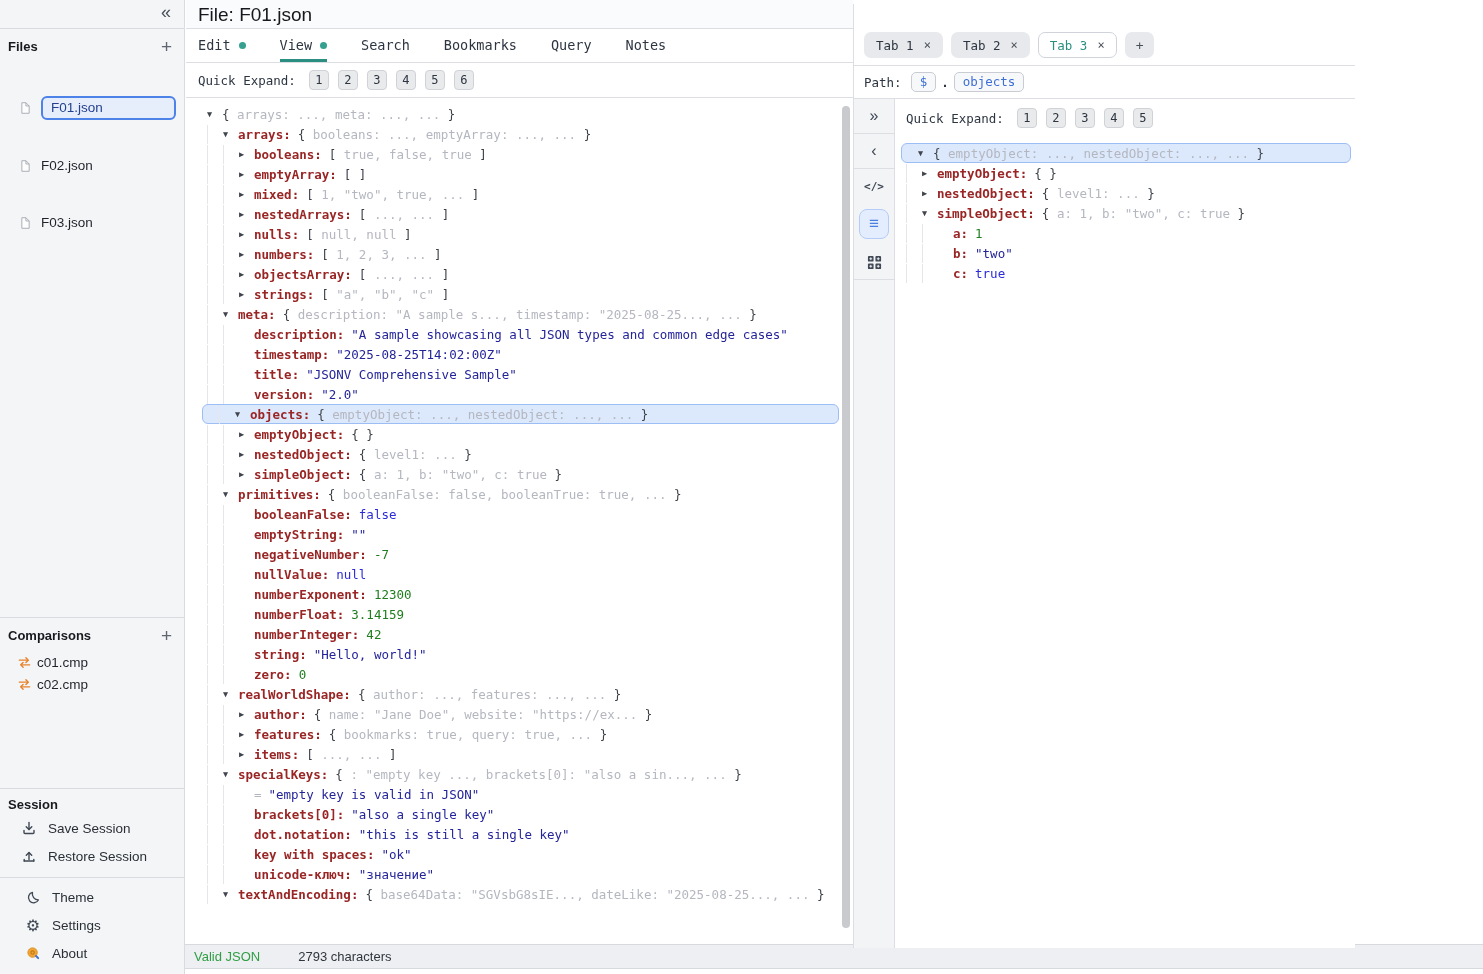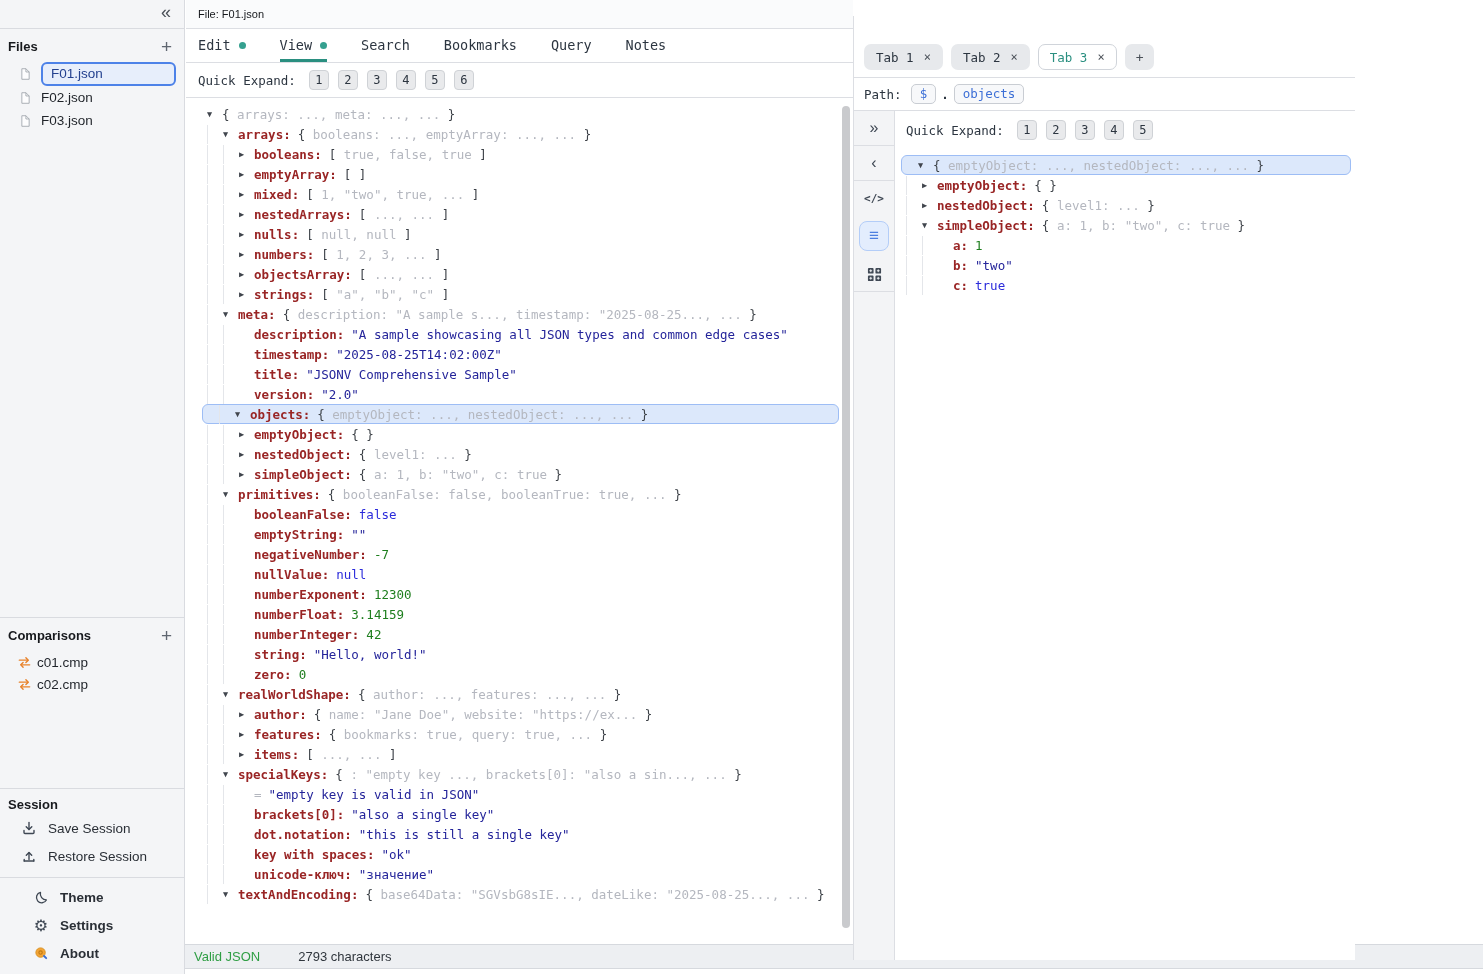--- a/index.html
+++ b/index.html
@@ -12,35 +12,35 @@
 
   
   .sidebar { position:absolute; left:0; top:0; width:185px; height:974px;
     background:#f4f5f7; border-right:1px solid #d9dbe0; }
   .sb-top { height:29px; border-bottom:1px solid #d9dbe0; position:relative; }
   .collapse { position:absolute; right:13px; top:2px; font-size:18px; color:#4a5058; cursor:pointer; }
   .sb-sec-head { display:flex; justify-content:space-between; align-items:center;
     padding:10px 12px 8px 8px; font-weight:bold; font-size:13px; color:#17191d; }
   .plus { font-size:19px; font-weight:400; color:#5f6670; line-height:14px; cursor:pointer; }
   .f-item { min-height:23px; display:flex; align-items:center; padding-left:19px; gap:9px;
-    font-size:13.5px; color:#1f2329; }
+    font-size:13.5px; color:#1f2329;margin-top:34px; }
   .f-item .sel { border:2px solid #4d82e8; background:#e7eefb; border-radius:6px;
     padding:2px 8px 3px; color:#24418f; flex:1; margin-right:8px; }
   .sb-comp { position:absolute; top:617px; left:0; right:0; border-top:1px solid #d9dbe0; }
   .c-item { height:22px; display:flex; align-items:center; padding-left:17px; gap:5px; font-size:13.5px; color:#1f2329; }
   .sb-session { position:absolute; top:788px; left:0; right:0; border-top:1px solid #d9dbe0; }
   .sb-session .sb-sec-head { padding:8px 12px 2px 8px;align-items:flex-end; }
   .s-item { height:28px; display:flex; align-items:center; padding-left:21px; gap:11px; font-size:13.5px; color:#2a2f36; }
   .sb-footer { position:absolute; top:877px; left:0; right:0; border-top:1px solid #d9dbe0; padding-top:5px; }
-  .sb-footer .s-item { padding-left:33px;font-weight:bold; }
+  .sb-footer .s-item { padding-left:25px; }
   .uicon { font-family:"DejaVu Sans", sans-serif; color:#3f4854; }
 
   
   .main { position:absolute; left:186px; top:0; width:667px; height:944px; background:#fff; }
-  .title-bar { height:29px; line-height:29px; padding-left:12px; font-size:11px; color:#15181c;
+  .title-bar { height:29px; line-height:29px; padding-left:12px; font-size:19px; color:#15181c;
     background:#fafbfc; border-bottom:1px solid #dcdee3; }
   .tabbar { height:34px; border-bottom:1px solid #dcdee3; display:flex; align-items:flex-end;
     padding-left:12px; gap:34px; }
   .tab { font-family:"DejaVu Sans Mono", monospace; font-size:13.5px; color:#2c3540;
     padding-bottom:9px; display:flex; align-items:center; gap:8px; cursor:pointer; }
   .tab.active { border-bottom:3px solid #2a8f80; padding-bottom:6px; }
   .dot { width:7px; height:7px; border-radius:50%; background:#35a08f; }
   .qerow { height:35px; border-bottom:1px solid #dcdee3; display:flex; align-items:center; padding-left:12px; }
   .qelabel { font-family:"DejaVu Sans Mono", monospace; font-size:12.5px; color:#2c3540; margin-right:13px; }
   .qbtns { display:flex; gap:9px; }
@@ -67,21 +67,21 @@
     background:#c9cacd; border-radius:4px; }
 
   
   .statusbar { position:absolute; left:185px; top:944px; width:1298px; height:25px;
     background:#edeff2; border-top:1px solid #d6d9de; border-bottom:1px solid #d6d9de;
     display:flex; align-items:center; padding-left:9px; font-size:13px;gap:12px; }
   .valid { color:#2f9e44; margin-right:26px; }
   .chars { color:#30363d; }
 
   
-  .right { position:absolute; left:853px; top:16px; width:502px; height:944px;
+  .right { position:absolute; left:853px; top:4px; width:502px; height:944px;
     background:#fff; border-left:1px solid #dcdee3; }
   .r-tabs { height:62px; border-bottom:1px solid #dcdee3; display:flex; align-items:flex-end;
     padding:0 0 7px 10px; gap:8px; }
   .chip { height:26px; display:flex; align-items:center; gap:10px; padding:0 11px;
     background:#e7e9ec; border:1px solid transparent; border-radius:7px;
     font-family:"DejaVu Sans Mono", monospace; font-size:12.5px; color:#2c3540; cursor:pointer; }
   .chip.active { background:#fff; border-color:#d0d4da; color:#2a8f80; }
   .chip .x { color:#4a5058; font-size:12px; }
   .chip.add { padding:0 10px; color:#4a5058; font-size:13px; }
   .r-path { height:33px; border-bottom:1px solid #dcdee3; display:flex; align-items:center;

